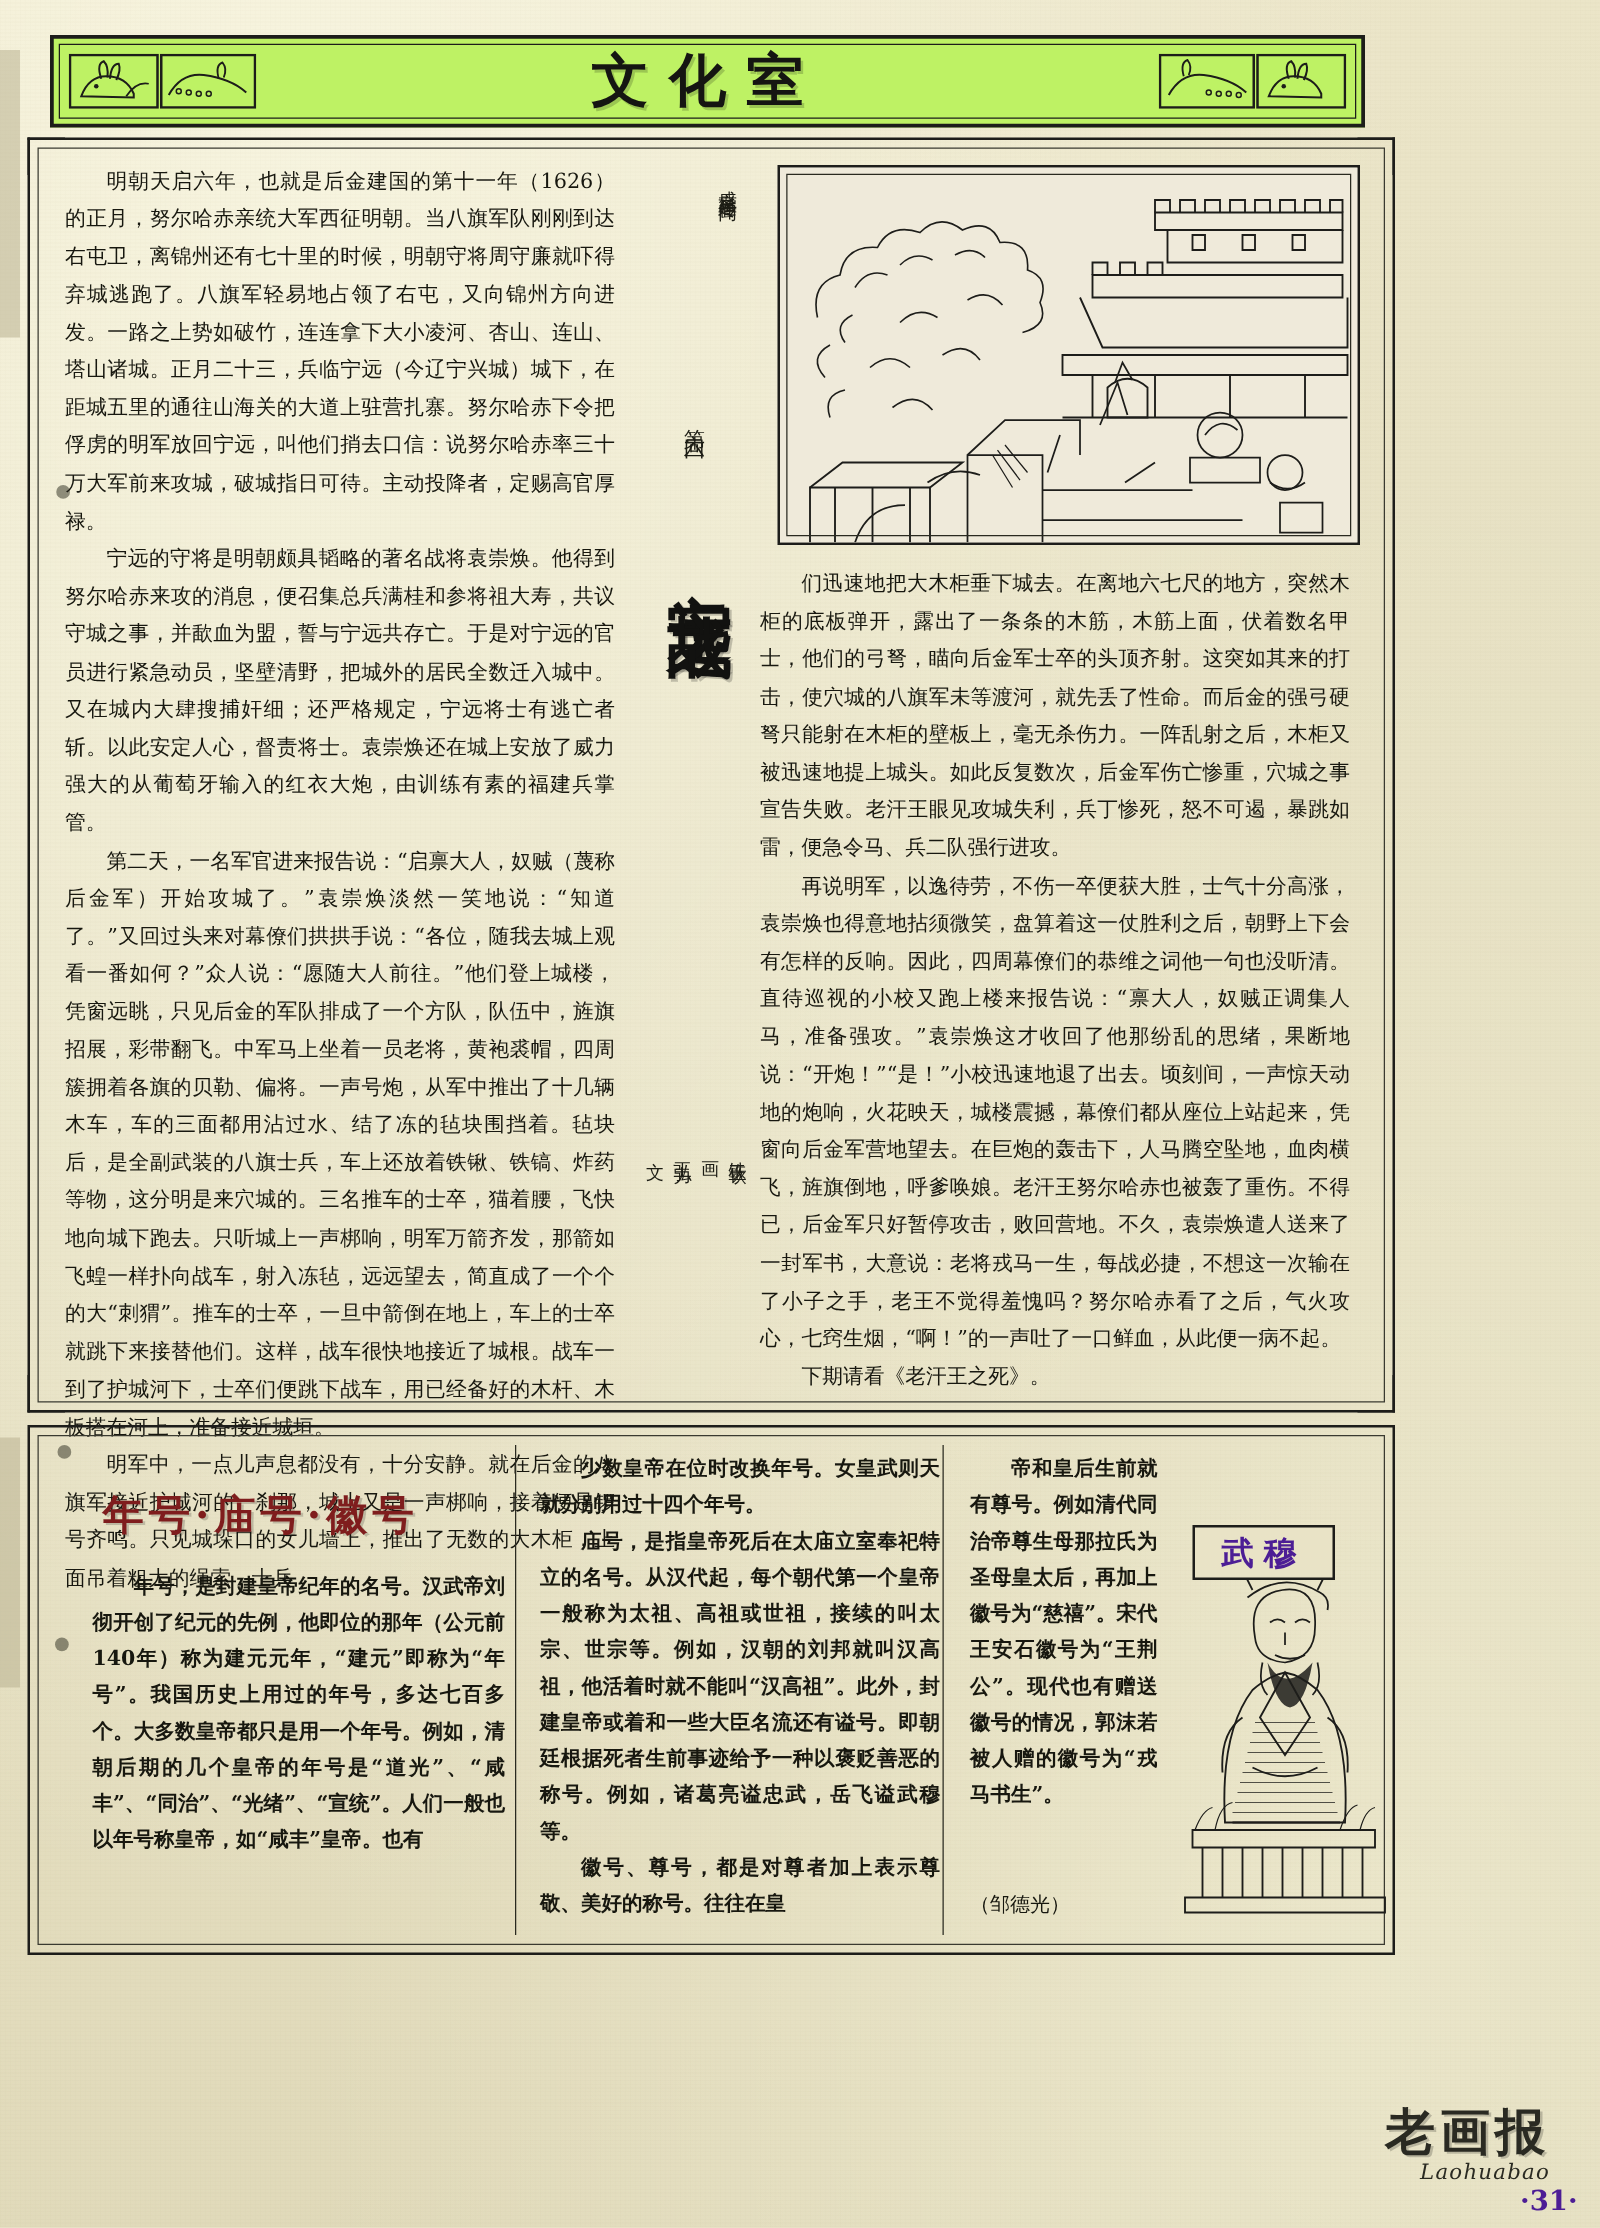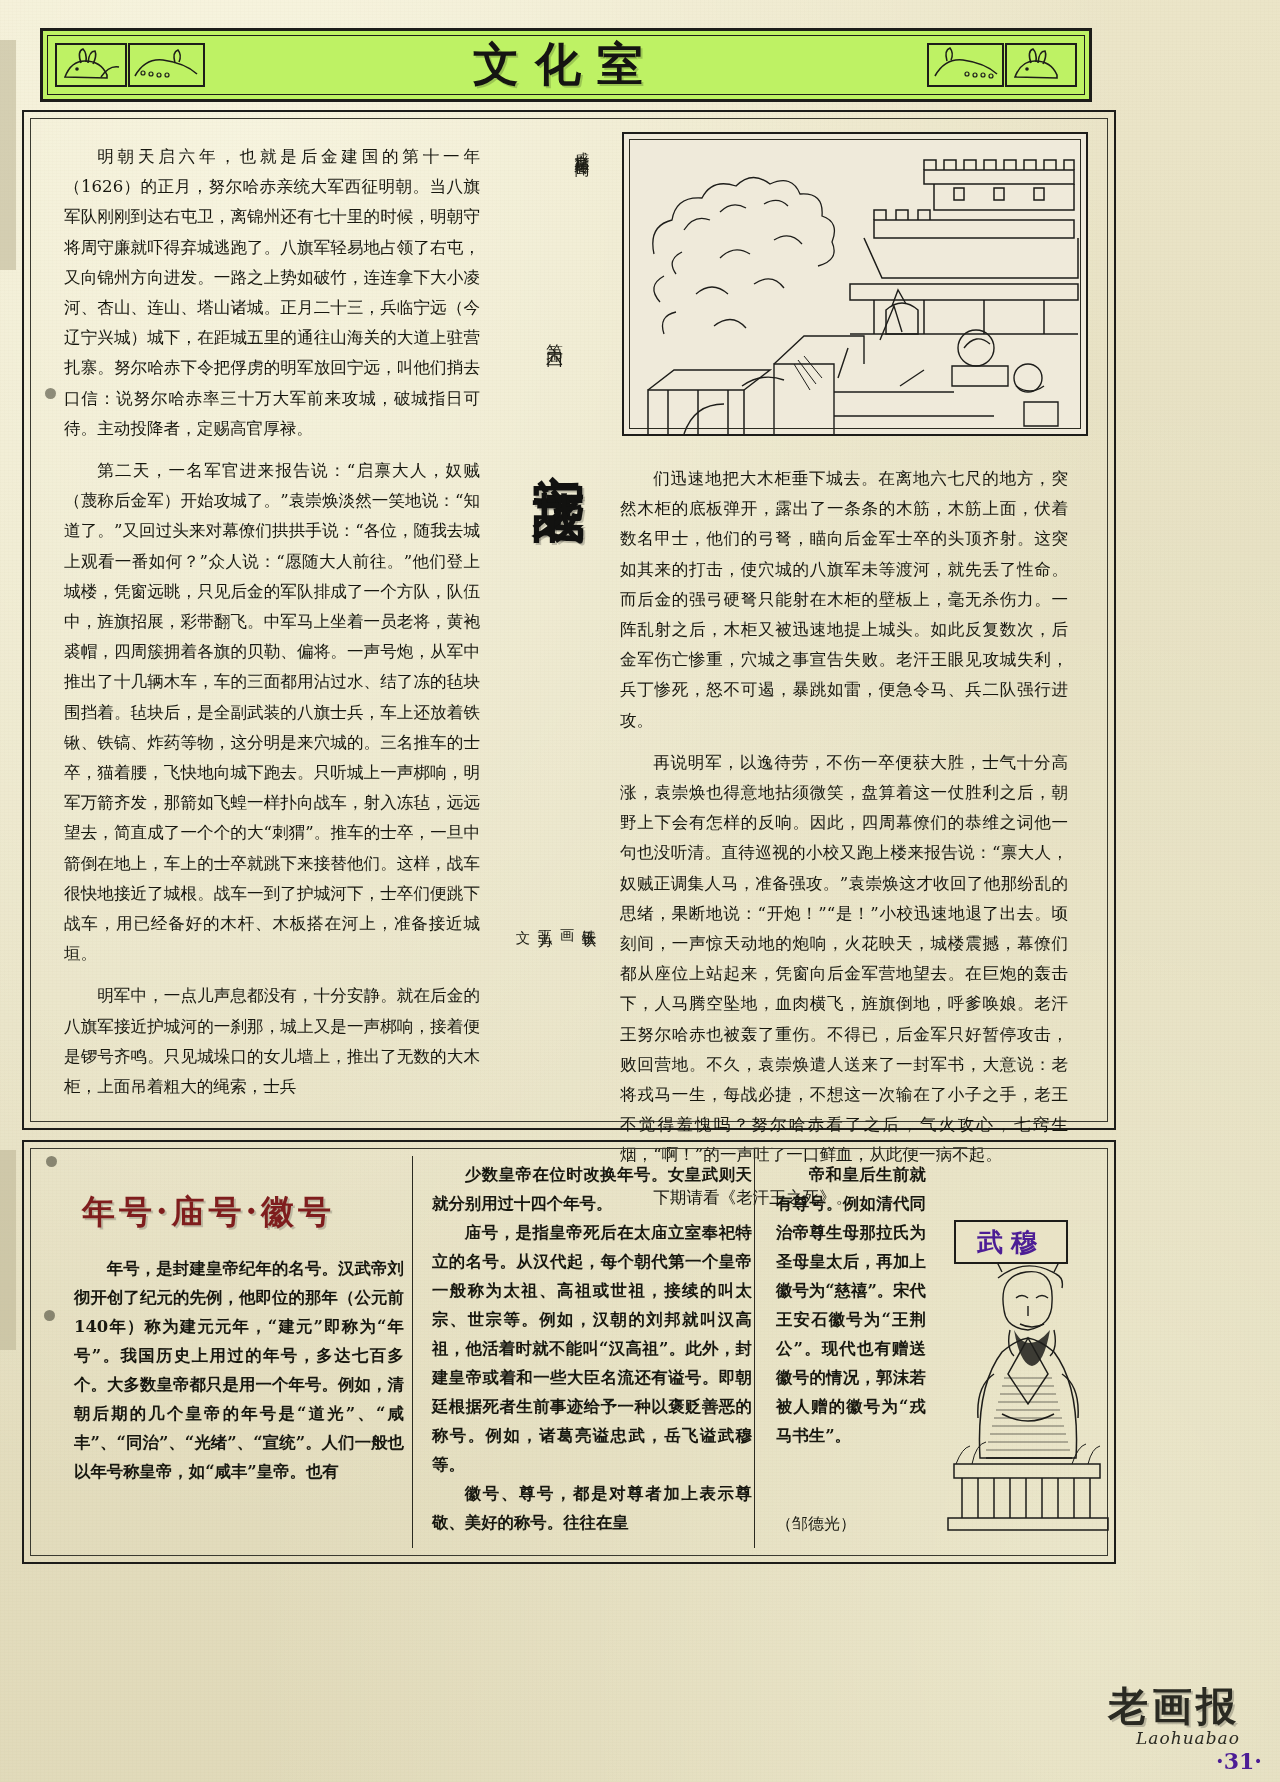--- a/index.html
+++ b/index.html
@@ -62,21 +62,21 @@
   .c-br{right:-2px;bottom:-2px;border-left:none;border-top:none;}
 
   
   .story-col{
     position:absolute;
     font-family:"DejaVu Serif","Liberation Serif",serif;
     font-size:16.6px;line-height:30.2px;
     text-align:justify;text-justify:inter-ideograph;
     color:#17170f;
   }
-  .story-col p{margin:12px;text-indent:2em;}
+  .story-col p{margin:0;text-indent:2em;}
   #col-left{left:52px;top:130px;width:440px;}
   #col-right{left:608px;top:452px;width:472px;}
 
   
   .vtitle-wrap{
     position:absolute;left:516px;top:140px;width:76px;height:940px;
     display:flex;flex-direction:row-reverse;align-items:flex-start;justify-content:flex-start;
   }
   .vsmall{
     writing-mode:vertical-rl;text-orientation:upright;
@@ -223,20 +223,21 @@
 
   <div class="frame">
     <div class="corner c-tl"></div>
     <div class="corner c-tr"></div>
     <div class="corner c-bl"></div>
     <div class="corner c-br"></div>
   </div>
 
   <div class="story-col" id="col-left">
     <p>明朝天启六年，也就是后金建国的第十一年（1626）的正月，努尔哈赤亲统大军西征明朝。当八旗军队刚刚到达右屯卫，离锦州还有七十里的时候，明朝守将周守廉就吓得弃城逃跑了。八旗军轻易地占领了右屯，又向锦州方向进发。一路之上势如破竹，连连拿下大小凌河、杏山、连山、塔山诸城。正月二十三，兵临宁远（今辽宁兴城）城下，在距城五里的通往山海关的大道上驻营扎寨。努尔哈赤下令把俘虏的明军放回宁远，叫他们捎去口信：说努尔哈赤率三十万大军前来攻城，破城指日可待。主动投降者，定赐高官厚禄。</p>
+    <p>宁远的守将是明朝颇具韬略的著名战将袁崇焕。他得到努尔哈赤来攻的消息，便召集总兵满桂和参将祖大寿，共议守城之事，并歃血为盟，誓与宁远共存亡。于是对宁远的官员进行紧急动员，坚壁清野，把城外的居民全数迁入城中。又在城内大肆搜捕奸细；还严格规定，宁远将士有逃亡者斩。以此安定人心，督责将士。袁崇焕还在城上安放了威力强大的从葡萄牙输入的红衣大炮，由训练有素的福建兵掌管。</p>
     <p>第二天，一名军官进来报告说：“启禀大人，奴贼（蔑称后金军）开始攻城了。”袁崇焕淡然一笑地说：“知道了。”又回过头来对幕僚们拱拱手说：“各位，随我去城上观看一番如何？”众人说：“愿随大人前往。”他们登上城楼，凭窗远眺，只见后金的军队排成了一个方队，队伍中，旌旗招展，彩带翻飞。中军马上坐着一员老将，黄袍裘帽，四周簇拥着各旗的贝勒、偏将。一声号炮，从军中推出了十几辆木车，车的三面都用沾过水、结了冻的毡块围挡着。毡块后，是全副武装的八旗士兵，车上还放着铁锹、铁镐、炸药等物，这分明是来穴城的。三名推车的士卒，猫着腰，飞快地向城下跑去。只听城上一声梆响，明军万箭齐发，那箭如飞蝗一样扑向战车，射入冻毡，远远望去，简直成了一个个的大“刺猬”。推车的士卒，一旦中箭倒在地上，车上的士卒就跳下来接替他们。这样，战车很快地接近了城根。战车一到了护城河下，士卒们便跳下战车，用已经备好的木杆、木板搭在河上，准备接近城垣。</p>
     <p>明军中，一点儿声息都没有，十分安静。就在后金的八旗军接近护城河的一刹那，城上又是一声梆响，接着便是锣号齐鸣。只见城垛口的女儿墙上，推出了无数的大木柜，上面吊着粗大的绳索，士兵</p>
   </div>
 
   <div class="vtitle-wrap">
     <div class="vsmall">盛京皇廷传闻</div>
   </div>
   <div class="vchapter" style="position:absolute;left:544px;top:330px;">第六回</div>
   <div class="vbig" style="position:absolute;left:528px;top:432px;">宁远之战</div>
   <div class="vcredit" style="position:absolute;left:524px;top:918px;">

